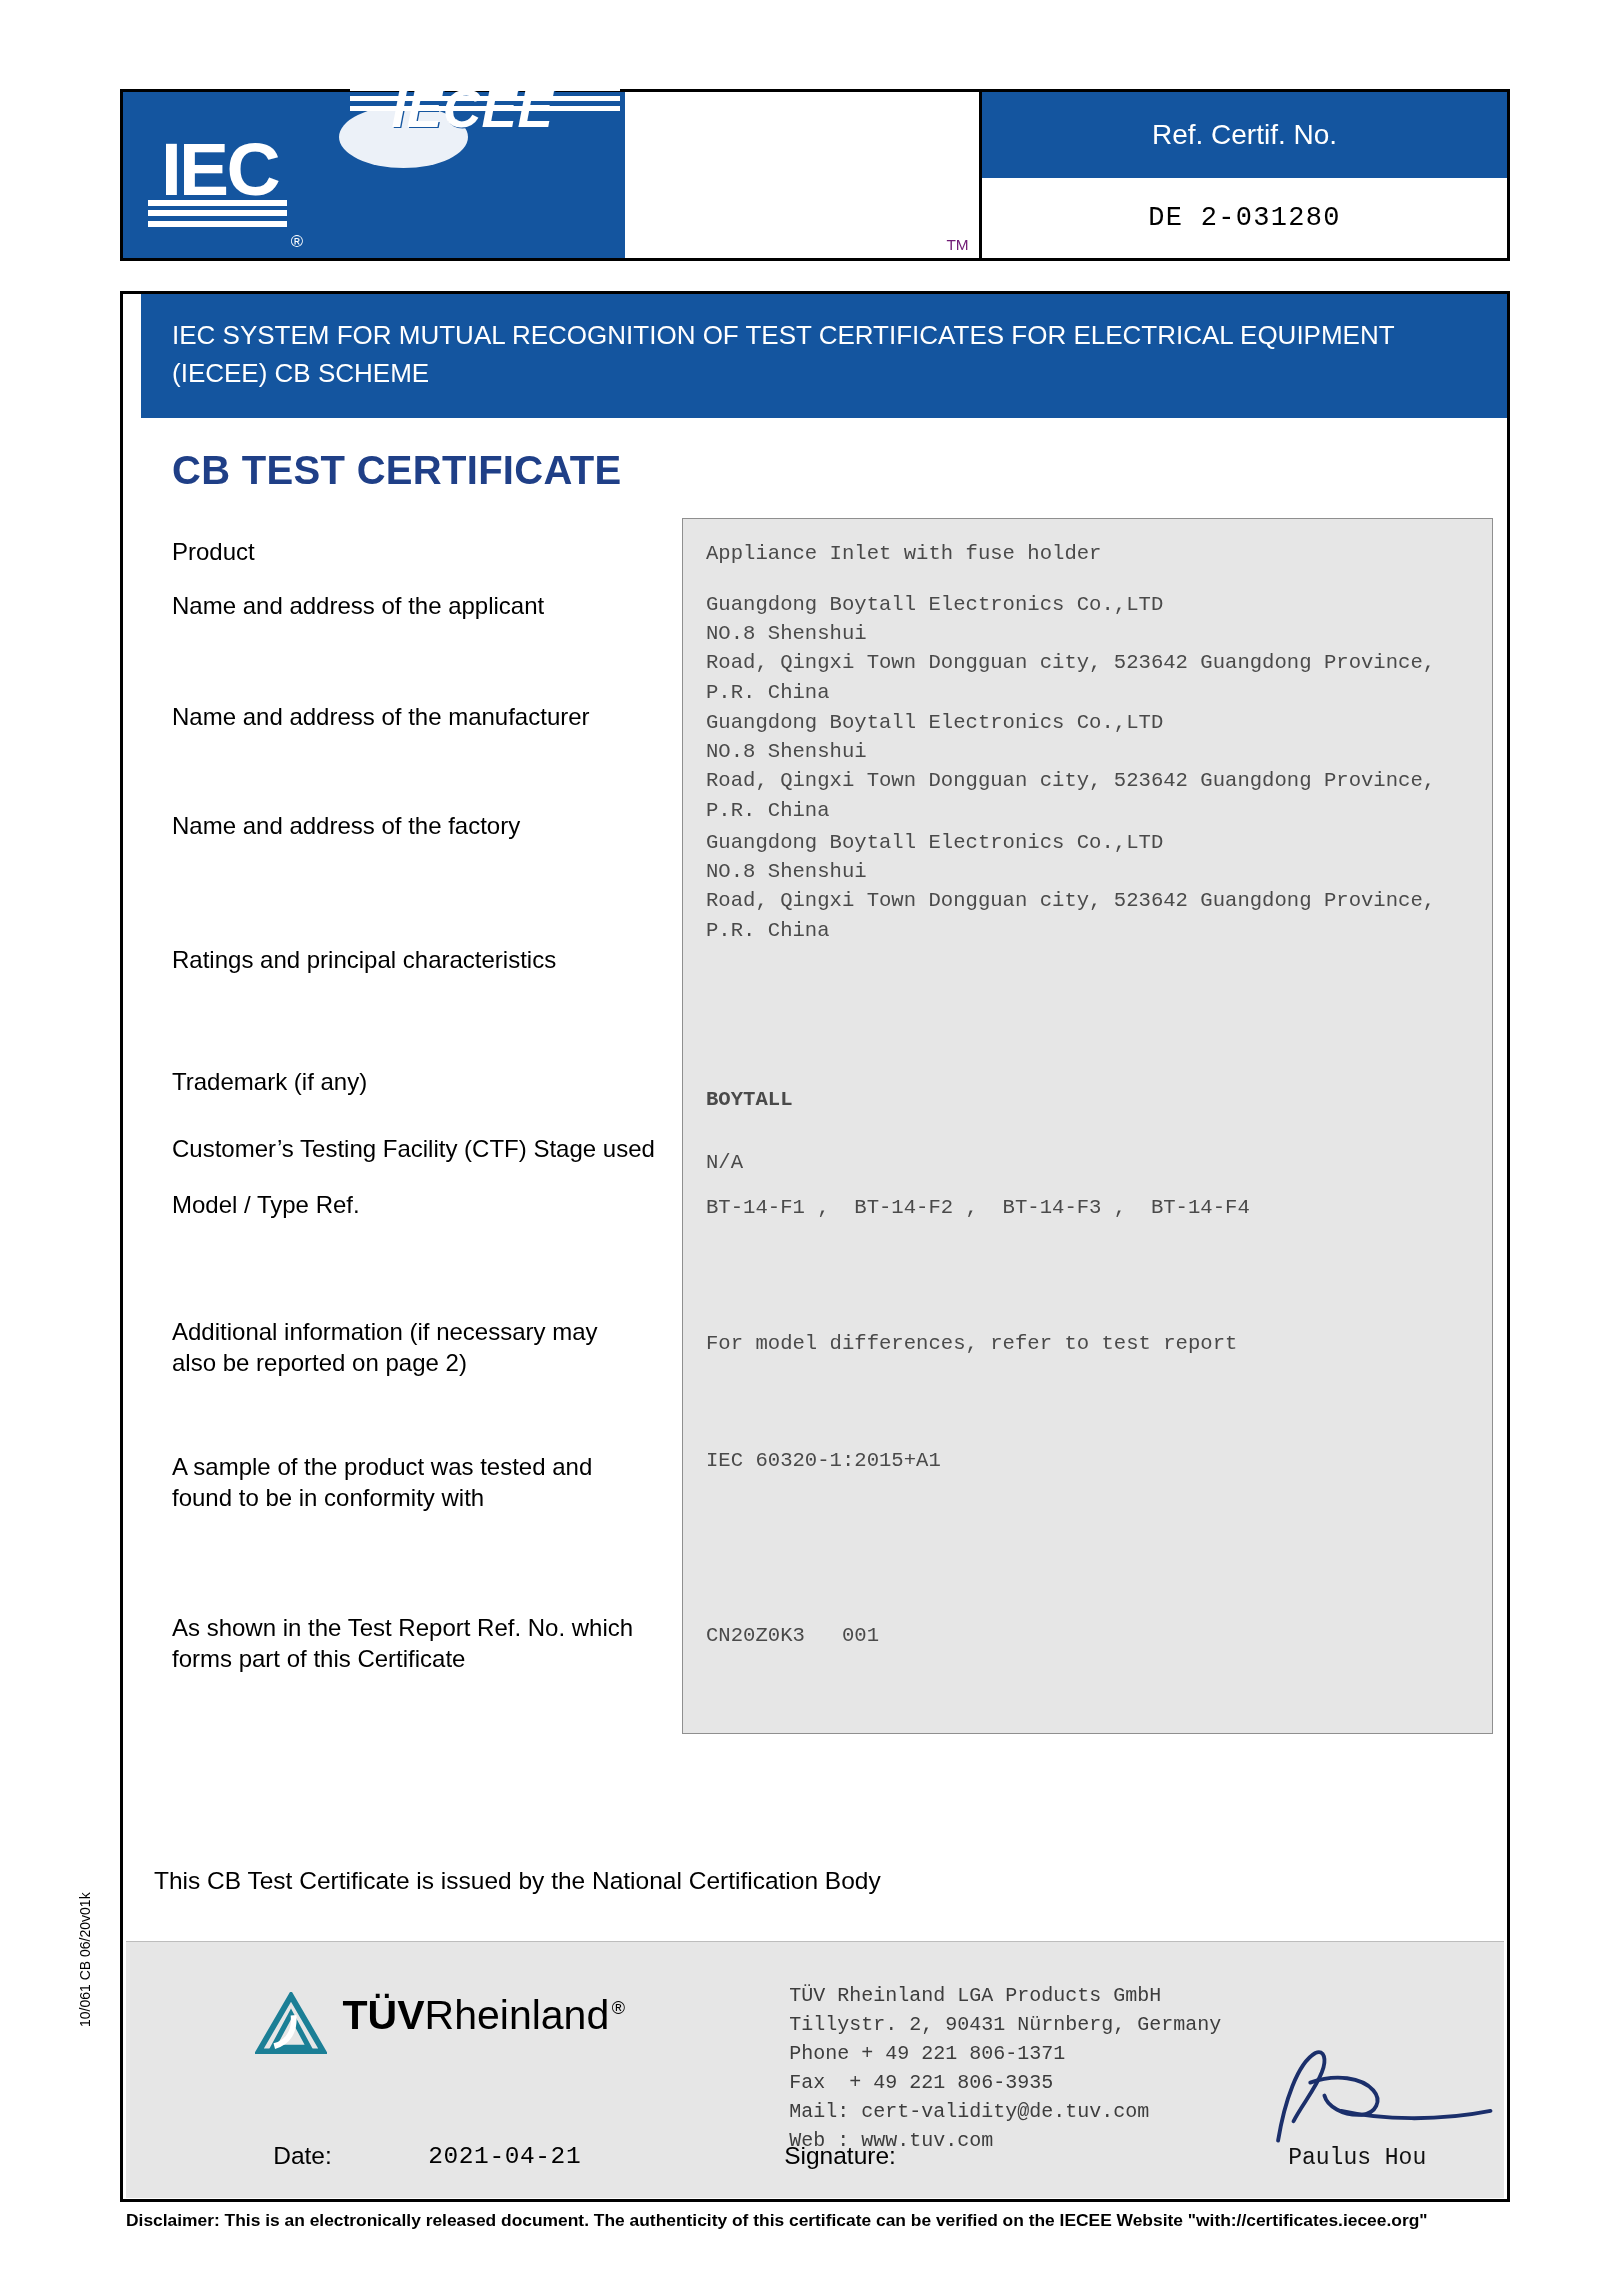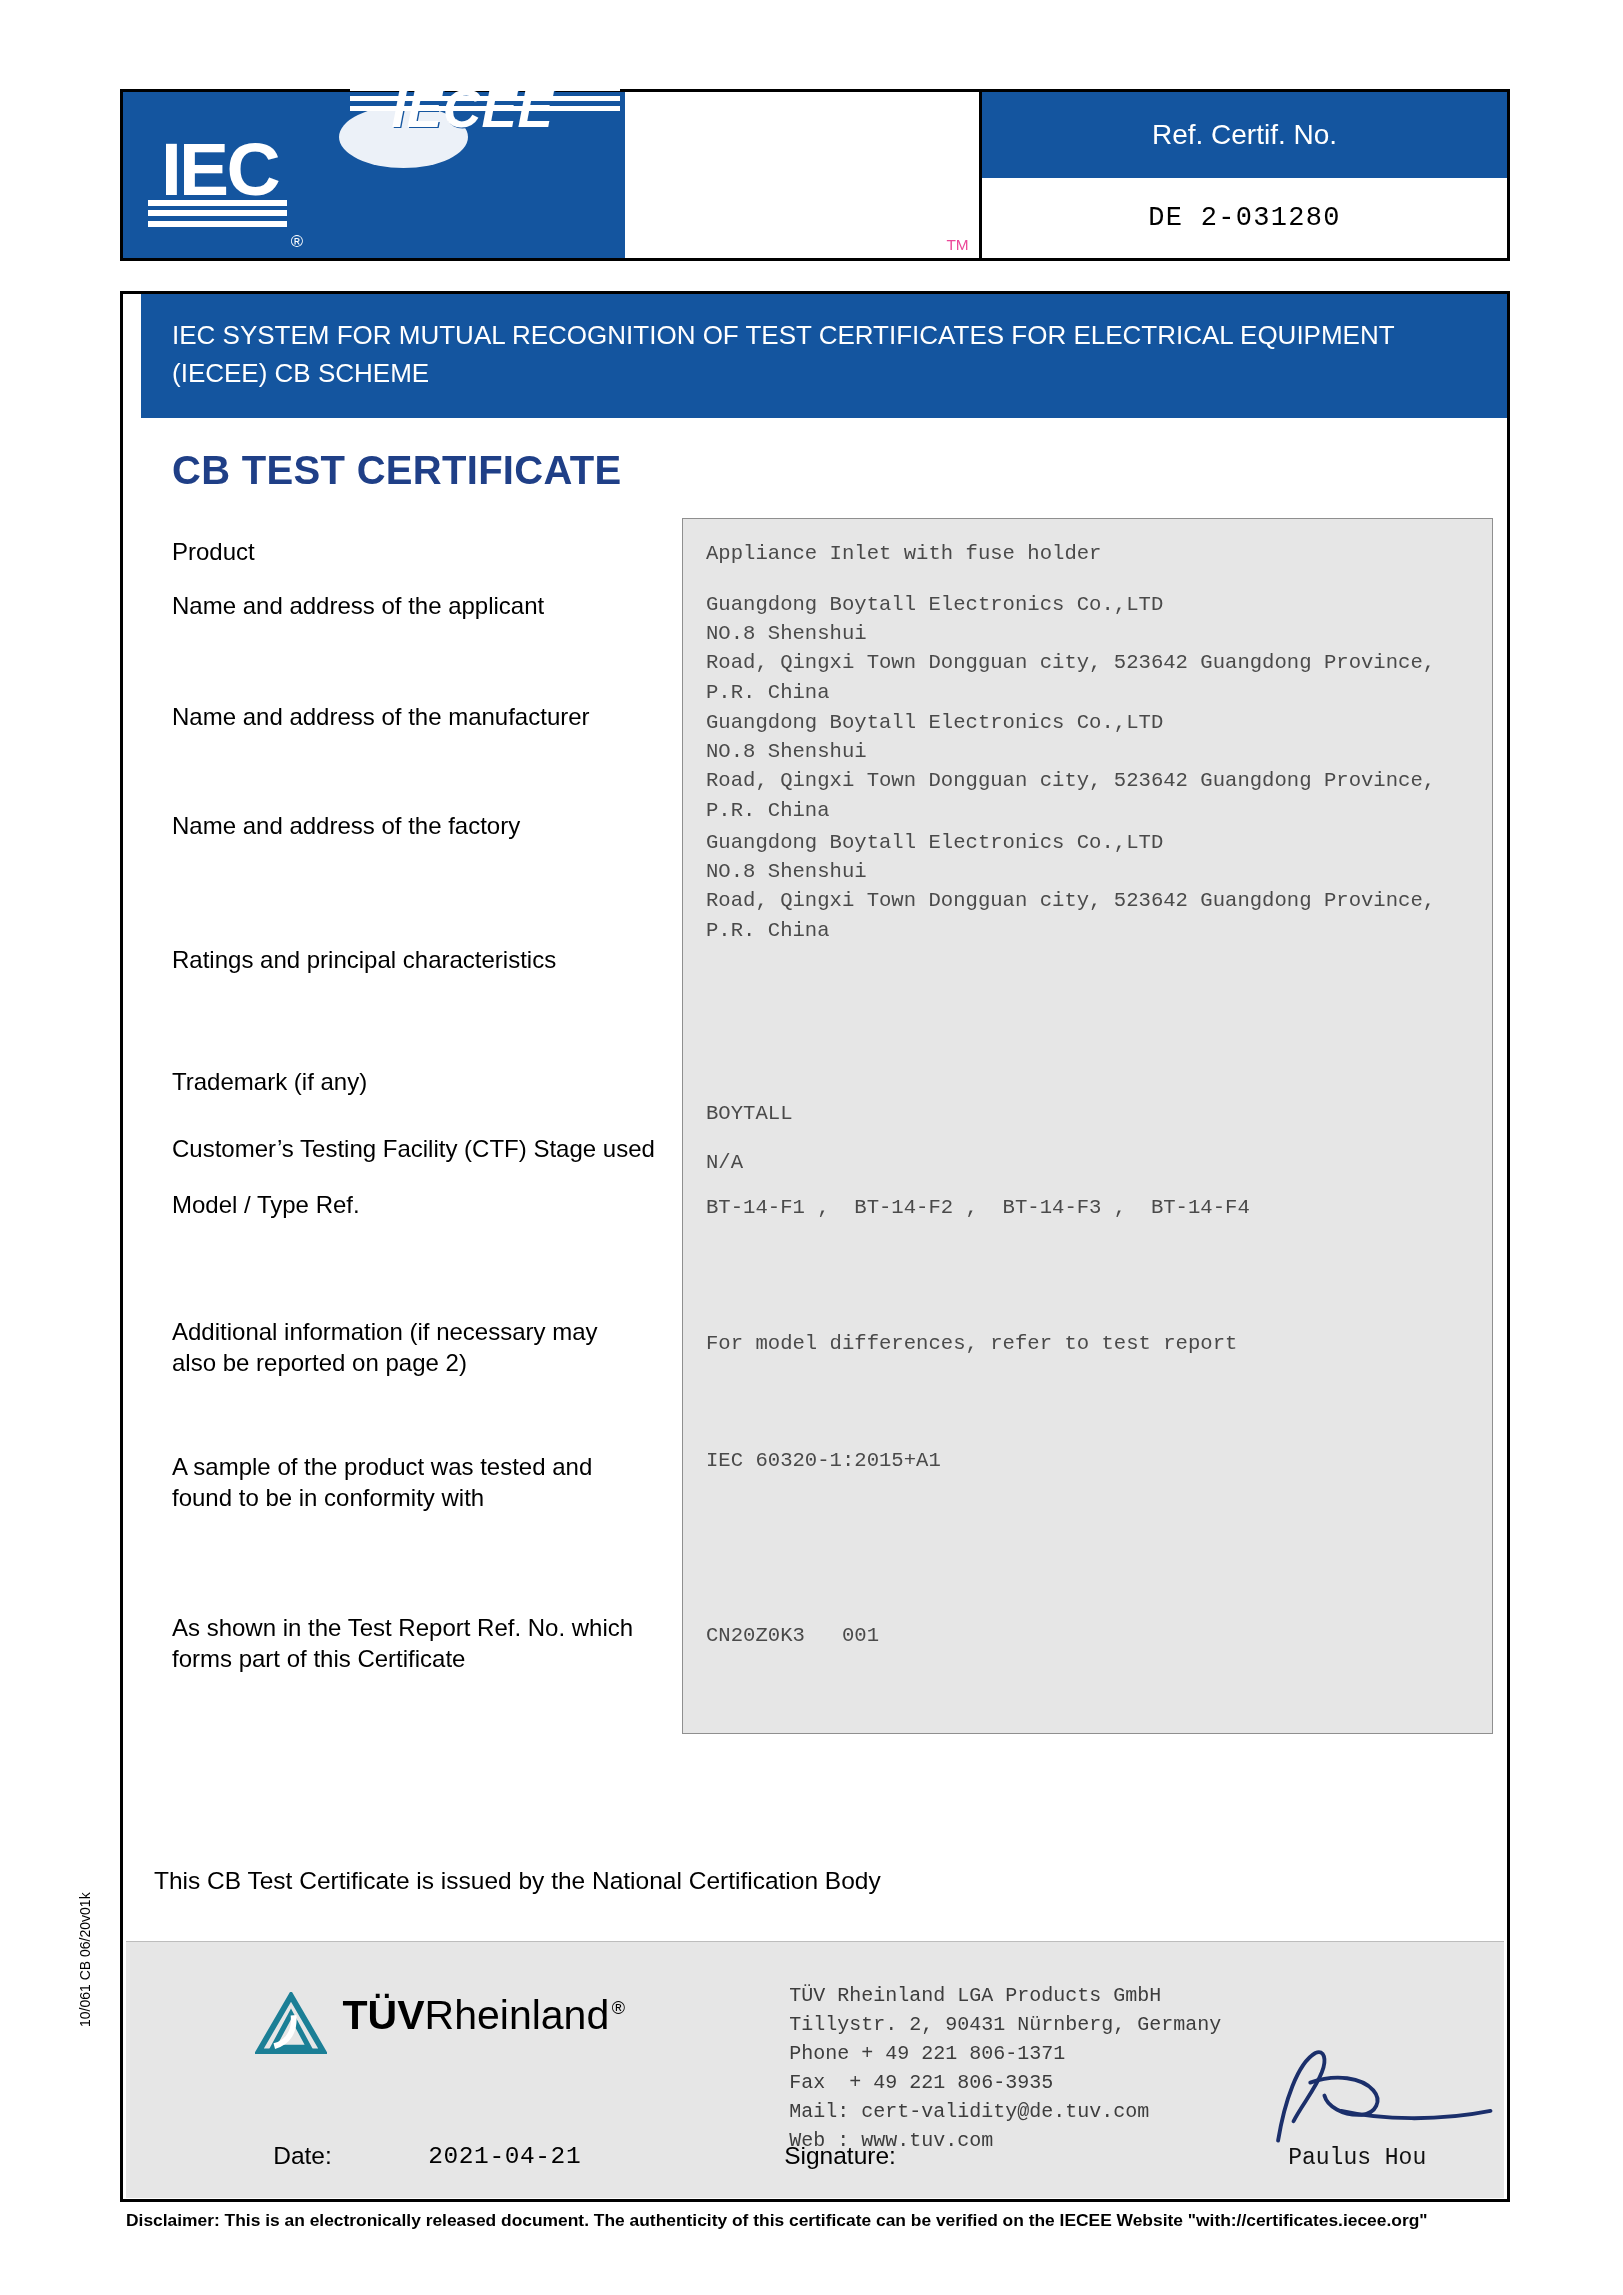--- a/index.html
+++ b/index.html
@@ -120,21 +120,21 @@
     bottom: 23px;
     width: 270px;
     z-index: 4;
   }
   .iecee-bars .bar { height: 5.1px; margin-bottom: 5.1px; }
   .tm {
     position: absolute;
     right: 10.3px;
     bottom: 3.9px;
     font-size: 15.4px;
-    color: #ec4899;
+    color: #701a75;
   }
   .ref-box {
     width: 528px;
     height: 172px;
     border: 3.2px solid #000;
     border-left: none;
     box-sizing: border-box;
     display: flex;
     flex-direction: column;
   }
@@ -404,21 +404,21 @@
 Road, Qingxi Town Dongguan city, 523642 Guangdong Province,
 P.R. China</div>
         <div class="value" style="top:189px;">Guangdong Boytall Electronics Co.,LTD
 NO.8 Shenshui
 Road, Qingxi Town Dongguan city, 523642 Guangdong Province,
 P.R. China</div>
         <div class="value" style="top:309px;">Guangdong Boytall Electronics Co.,LTD
 NO.8 Shenshui
 Road, Qingxi Town Dongguan city, 523642 Guangdong Province,
 P.R. China</div>
-        <div class="value" style="top:580px;">BOYTALL</div>
+        <div class="value" style="top:566px;font-weight:bold;">BOYTALL</div>
         <div class="value" style="top:629px;">N/A</div>
         <div class="value" style="top:674px;">BT-14-F1 ,  BT-14-F2 ,  BT-14-F3 ,  BT-14-F4</div>
         <div class="value" style="top:810px;">For model differences, refer to test report</div>
         <div class="value" style="top:927px;">IEC 60320-1:2015+A1</div>
         <div class="value" style="top:1102px;">CN20Z0K3   001</div>
       </div>
     </div>
 
     <div class="issued-by">This CB Test Certificate is issued by the National Certification Body</div>
 

